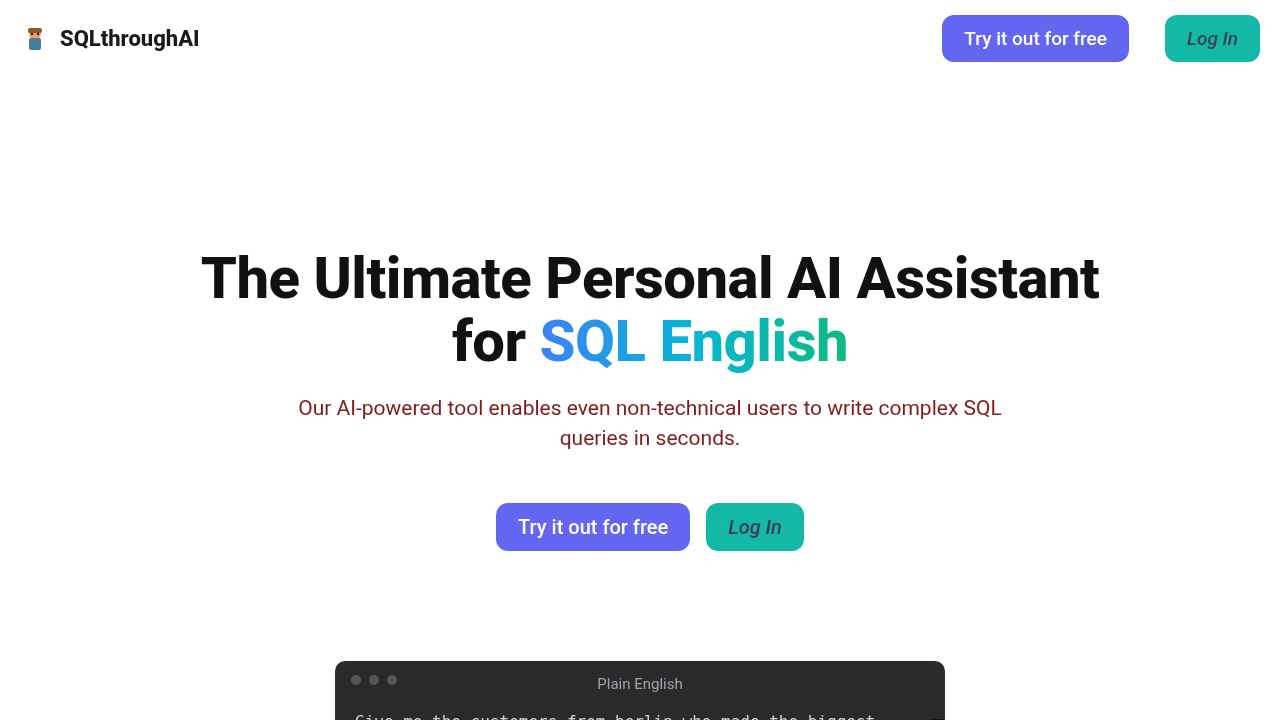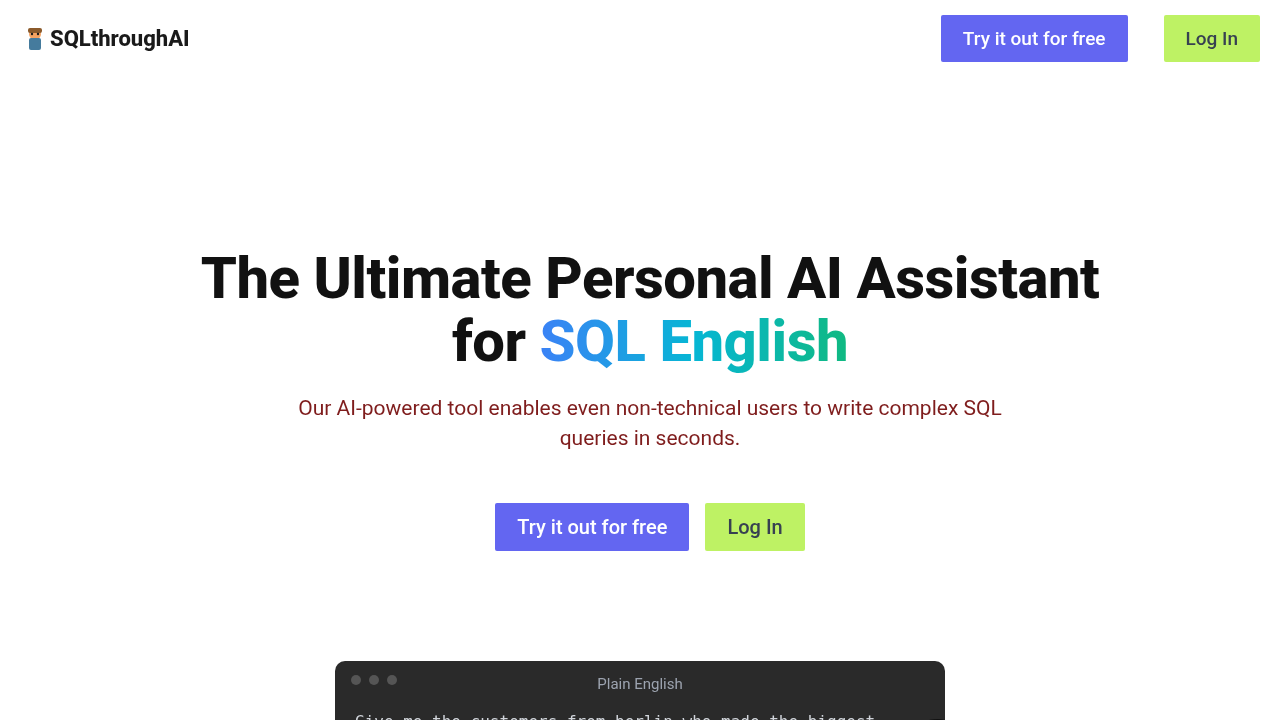--- a/index.html
+++ b/index.html
@@ -21,21 +21,21 @@
     .header {
       display: flex;
       align-items: center;
       justify-content: space-between;
       padding: 15px 20px;
     }
     
     .brand {
       display: flex;
       align-items: center;
-      gap: 0;
+      gap: 10px;
     }
     
     .logo-icon {
       width: 30px;
       height: 30px;
       display: flex;
       align-items: center;
       justify-content: center;
       font-size: 24px;
     }
@@ -47,36 +47,37 @@
     }
     
     .header-actions {
       display: flex;
       gap: 36px;
       align-items: center;
     }
     
     .btn {
       padding: 12px 22px;
-      border-radius: 2px;
+      border-radius: 12px;
       font-size: 19px;
       font-weight: 500;
       border: none;
       cursor: pointer;
       font-family: inherit;
     }
     
     .btn-primary {
       background: #6366f1;
       color: #ffffff;
     }
     
     .btn-secondary {
-      background: #bef264;
+      background: #14b8a6;
       color: #374151;
+      font-style: italic;
     }
     
     .hero {
       text-align: center;
       padding-top: 170px;
       padding-left: 40px;
       padding-right: 20px;
     }
     
     .hero-title {

